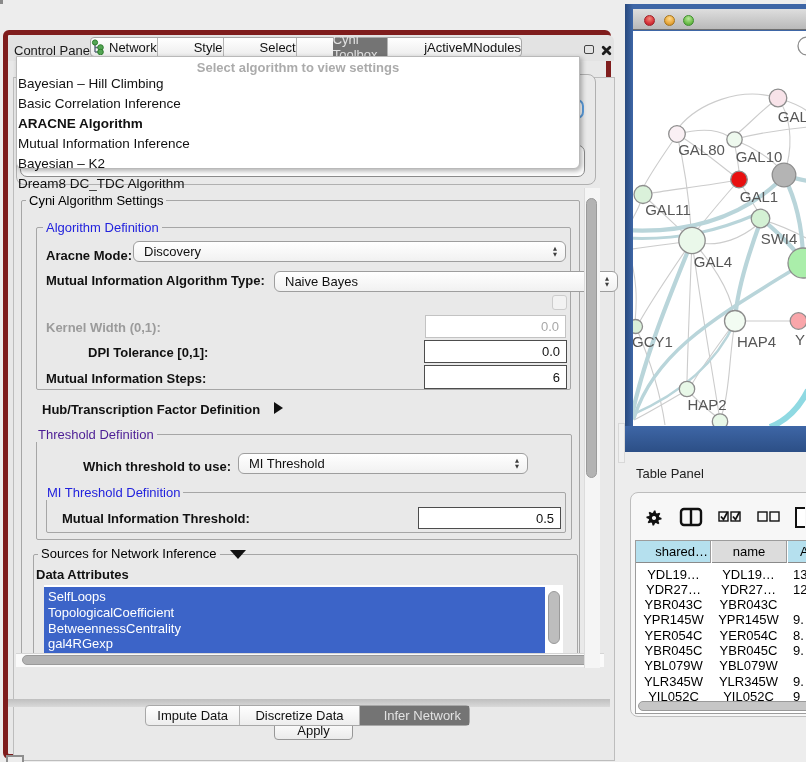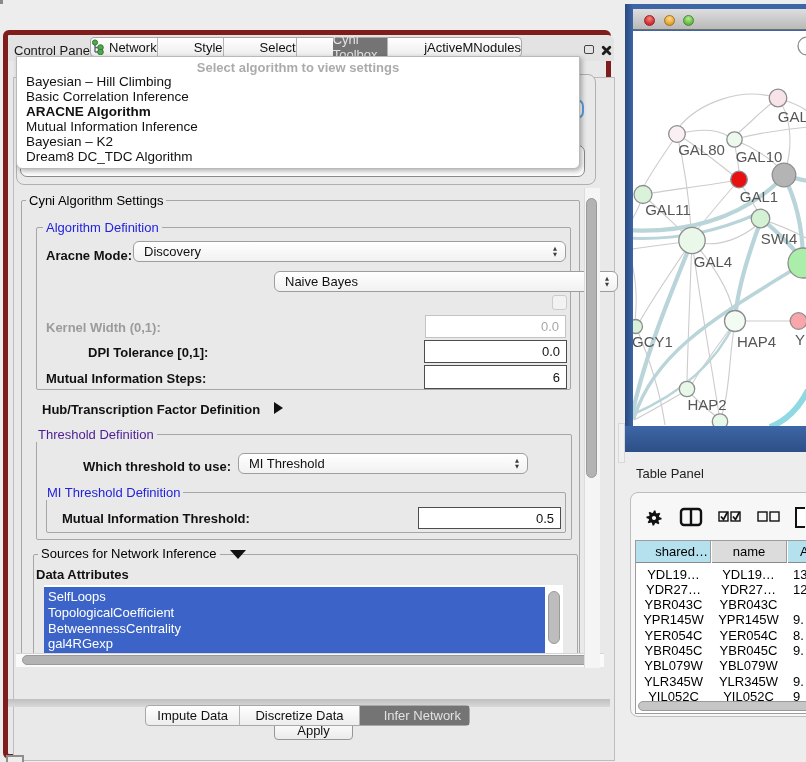--- a/index.html
+++ b/index.html
@@ -58,20 +58,21 @@
 
     <div class="grp" style="left:36px;top:227px;width:535px;height:163px;"></div>
     <div class="grplabel" style="left:43px;top:220px;color:#2222dd;">Algorithm Definition</div>
 
     <div class="b13 abs" style="left:46px;top:248px;">Aracne Mode:</div>
     <div class="combo" style="left:133px;top:241px;width:433px;height:21px;">Discovery<span class="arr">
           <i class="up"></i>
           <i class="dn"></i>
         </span></div>
 
+    <div class="b13 abs" style="left:46px;top:273px;">Mutual Information Algorithm Type:</div>
     <div class="combo" style="left:274px;top:271px;width:344px;height:21px;">Naive Bayes<span class="arr">
           <i class="up"></i>
           <i class="dn"></i>
         </span></div>
 
     <div class="abs" style="left:552px;top:295px;width:15px;height:15px;background:#f2f2f2;border:1px solid #cccccc;border-radius:3px;"></div>
 
     <div class="b13 abs" style="left:46px;top:320px;color:#9b9b9b;">Kernel Width (0,1):</div>
     <div class="fld" style="left:425px;top:315px;width:141px;height:23px;border:1px solid #c3c3c3;color:#a8a8a8;">0.0</div>
 
@@ -311,21 +312,21 @@
             <span style="width:75px;text-align:center;">YIL052C</span>
             <span style="padding-left:7px;">9</span>
           </div>
       </div>
       <div class="sbthumb" style="left:2px;top:160px;width:176px;height:10px;background:#c6c6c6;"></div>
     </div>
   </div>
 
   <div class="abs" style="left:16px;top:56px;width:564px;height:113px;background:#fff;border:1px solid #b9b9b9;border-radius:0 0 6px 6px;box-shadow:2px 2px 5px rgba(0,0,0,0.3);font-size:13.5px;color:#111;">
     <div style="text-align:center;color:#ababab;font-weight:bold;padding-top:3px;height:17px;font-size:13px;">Select algorithm to view settings</div>
-    <div style="padding-left:9px;line-height:15px;">
+    <div style="padding-left:1px;line-height:20px;">
       Bayesian – Hill Climbing<br>
       Basic Correlation Inference<br>
       <b>ARACNE Algorithm</b><br>
       Mutual Information Inference<br>
       Bayesian – K2<br>
       Dream8 DC_TDC Algorithm
     </div>
   </div>
 
 </div>

